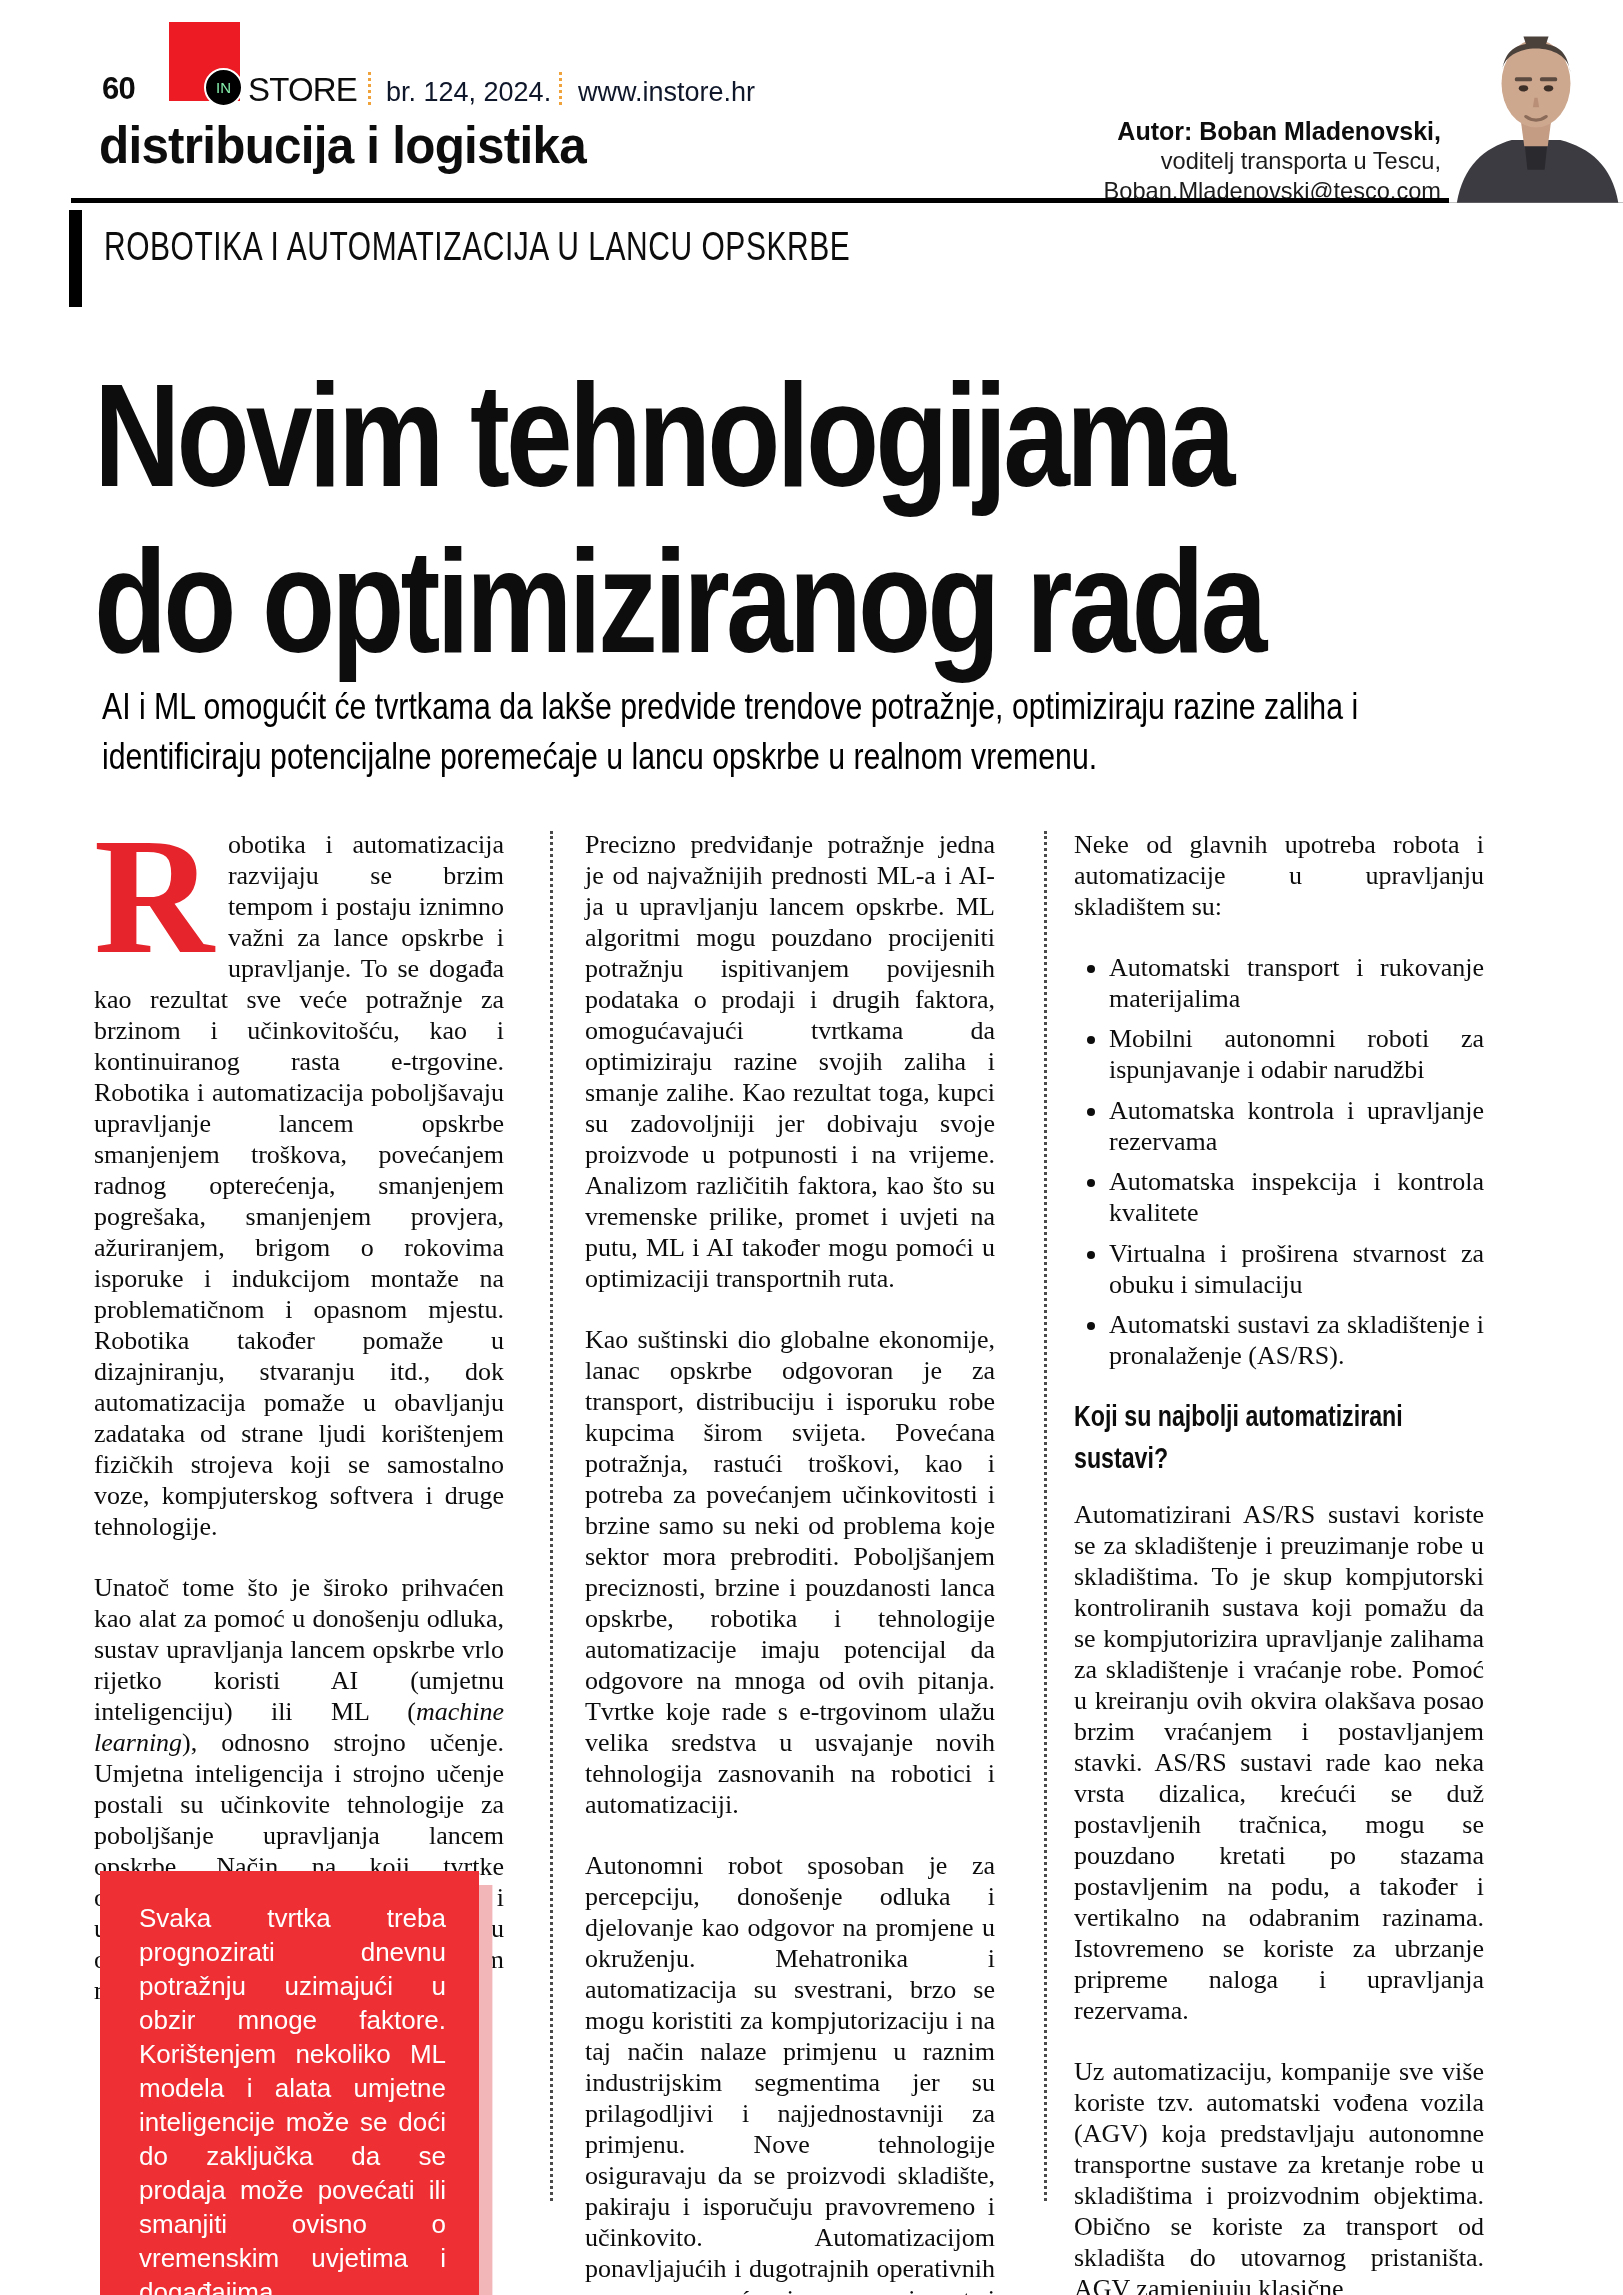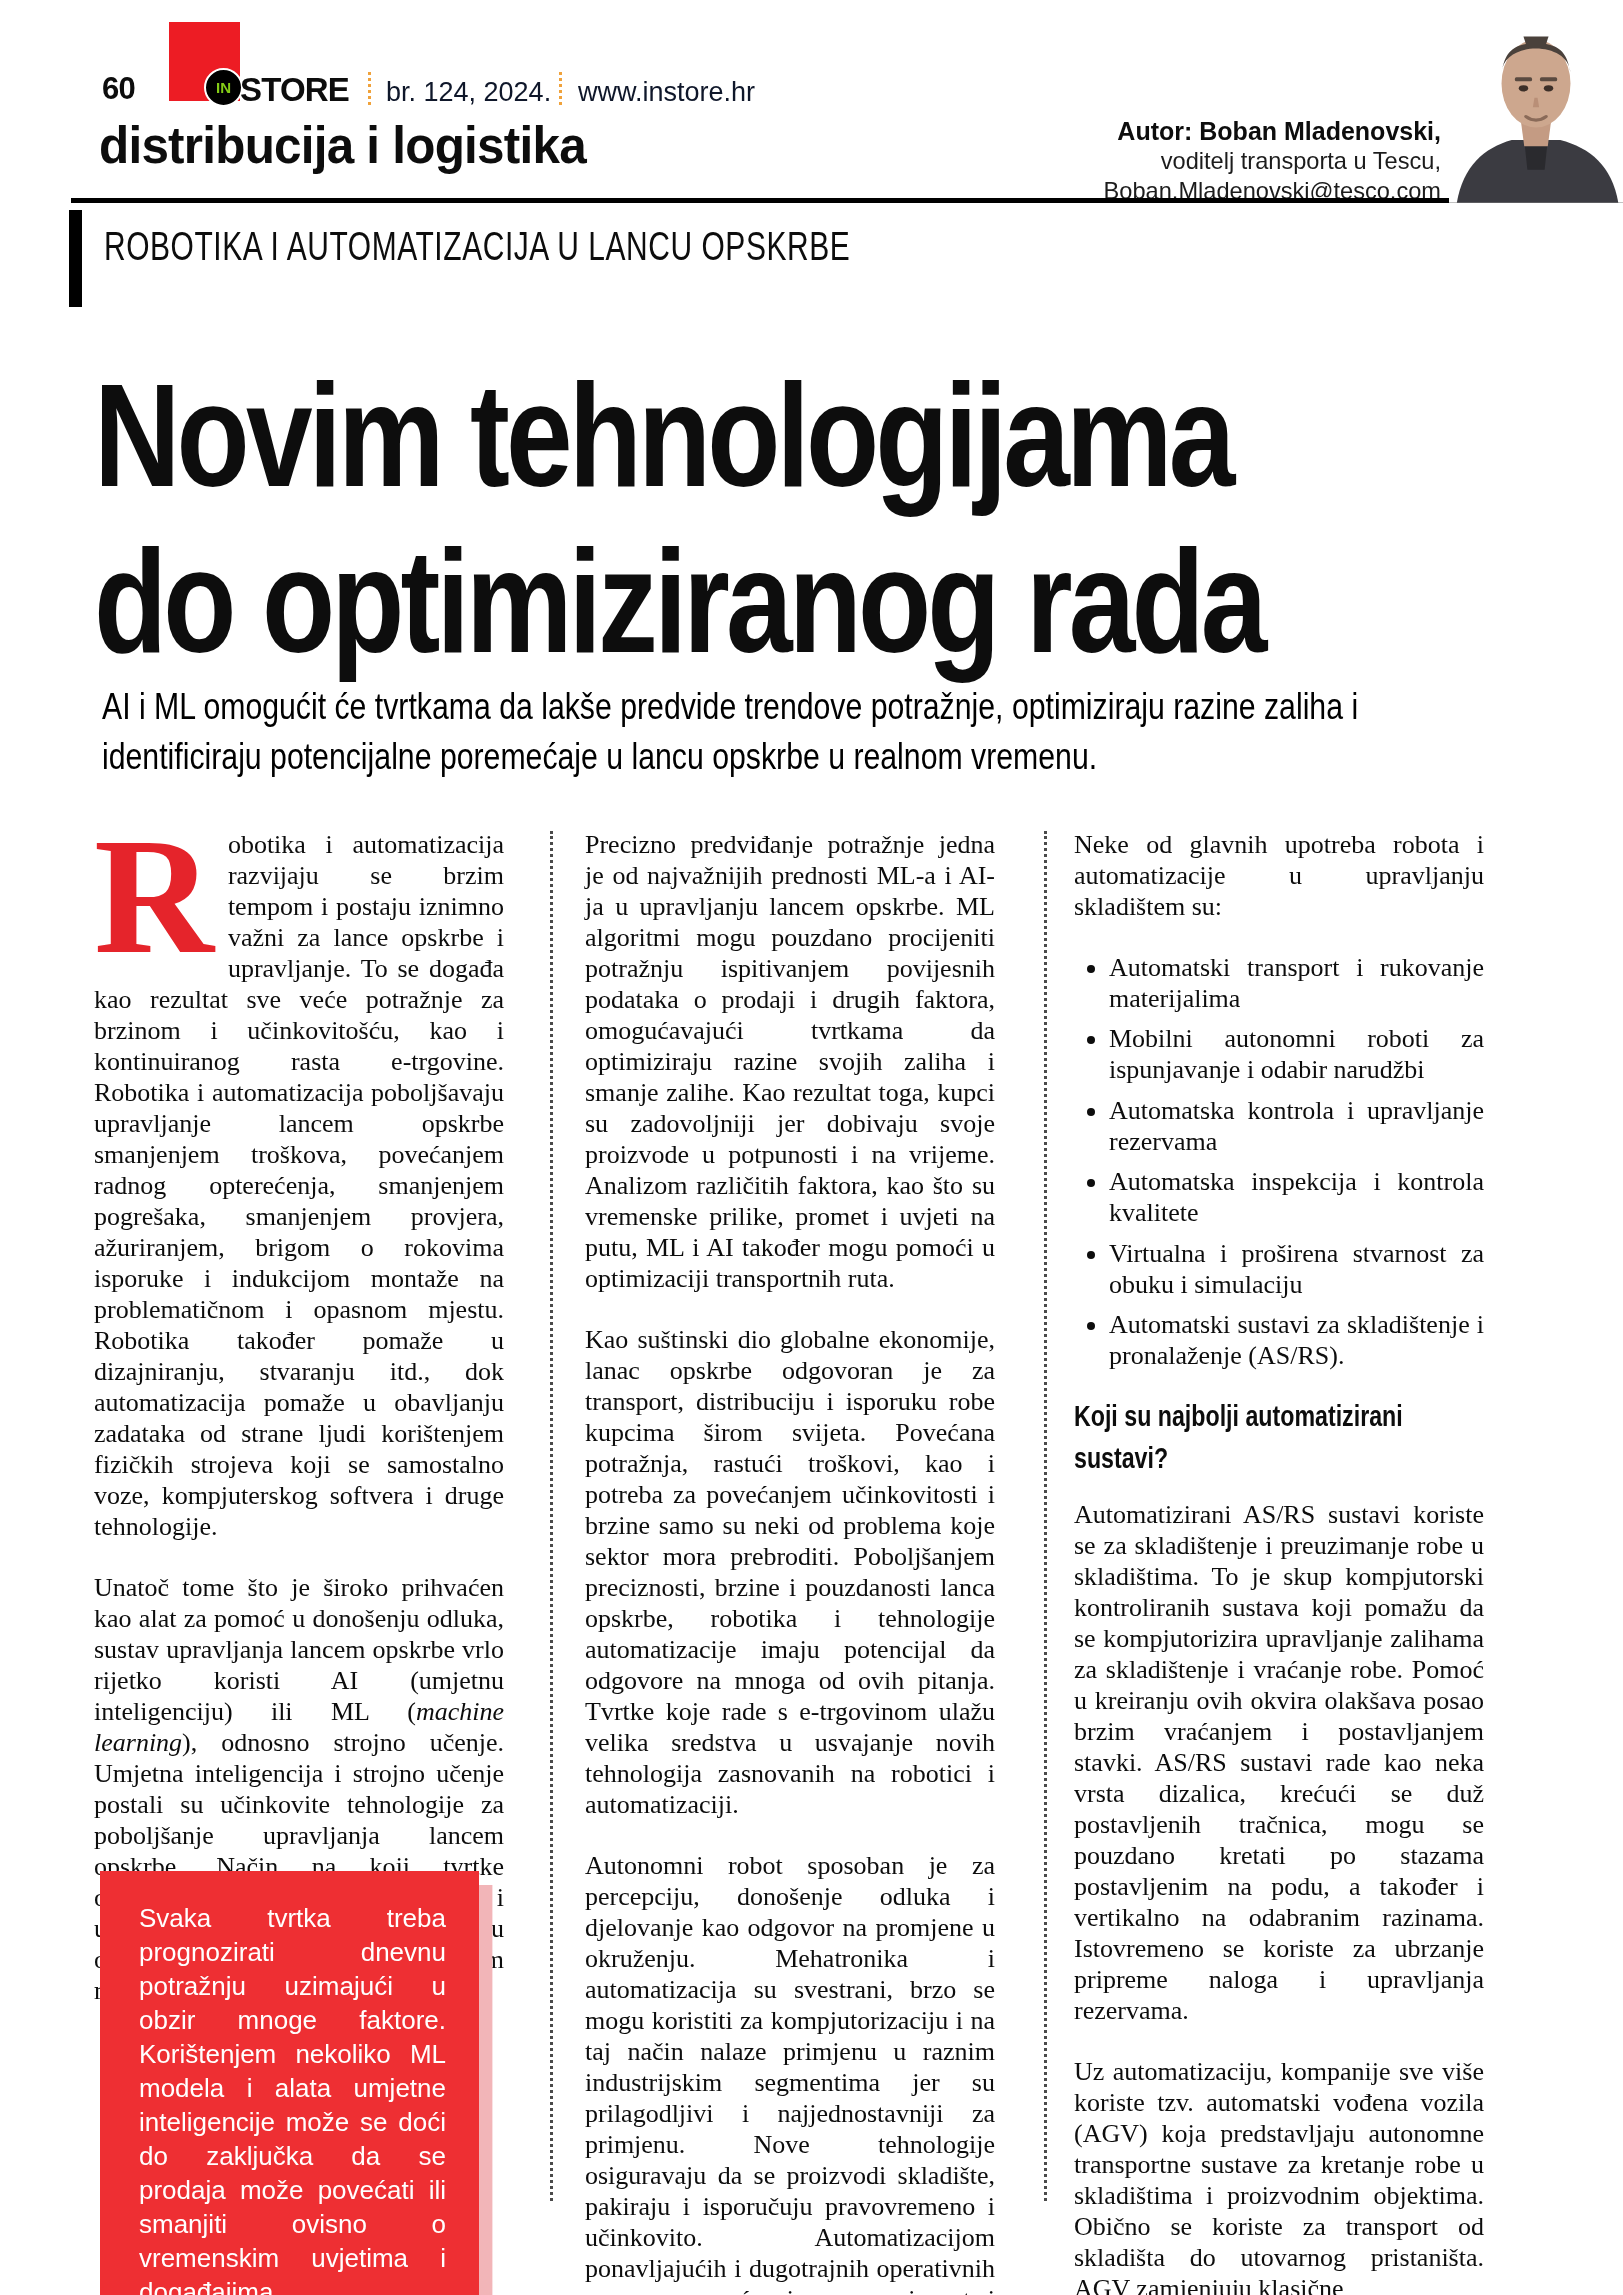--- a/index.html
+++ b/index.html
@@ -4,22 +4,22 @@
 <style>
   html,body{margin:0;padding:0;background:#ffffff;}
   .page{position:relative;width:1623px;height:2295px;background:#fff;overflow:hidden;
         font-family:"Liberation Sans",sans-serif;color:#0d0d0d;}
 
   
   .page-num{position:absolute;left:102px;top:71px;font-size:31px;font-weight:800;letter-spacing:-0.8px;}
   .logo-box{position:absolute;left:169px;top:22px;width:71px;height:79px;background:#ed1c24;}
   .logo-circle{position:absolute;left:204px;top:68px;width:35px;height:35px;border-radius:50%;
                background:#000;border:2.4px solid #fff;display:flex;align-items:center;justify-content:center;
-               color:#84cc16;font-size:15px;font-weight:700;}
-  .logo-store{position:absolute;left:240px;top:71px;font-size:33px;font-weight:700;letter-spacing:-0.8px;}
+               color:#86efac;font-size:15px;font-weight:400;}
+  .logo-store{position:absolute;left:248px;top:71px;font-size:33px;font-weight:400;letter-spacing:-0.8px;}
   .hdr-dots{position:absolute;top:72px;height:33px;width:0;border-left:3.1px dotted #f0a23b;}
   .hdr-meta{position:absolute;top:77px;font-size:27px;color:#0f172a;}
   .section-title{position:absolute;left:99px;top:115px;font-size:52px;font-weight:800;
                  letter-spacing:-0.8px;transform:scaleX(.95);transform-origin:left top;}
   .author-block{position:absolute;right:182px;top:116px;text-align:right;line-height:30px;}
   .author-name{font-size:25px;font-weight:800;}
   .author-role,.author-email{font-size:23.6px;font-weight:400;color:#1c1c1c;}
   .portrait{position:absolute;left:1449px;top:4.7px;width:174px;height:198px;z-index:3;}
   .top-rule{position:absolute;left:71px;right:0;top:198px;height:4.7px;background:#000;}
 

